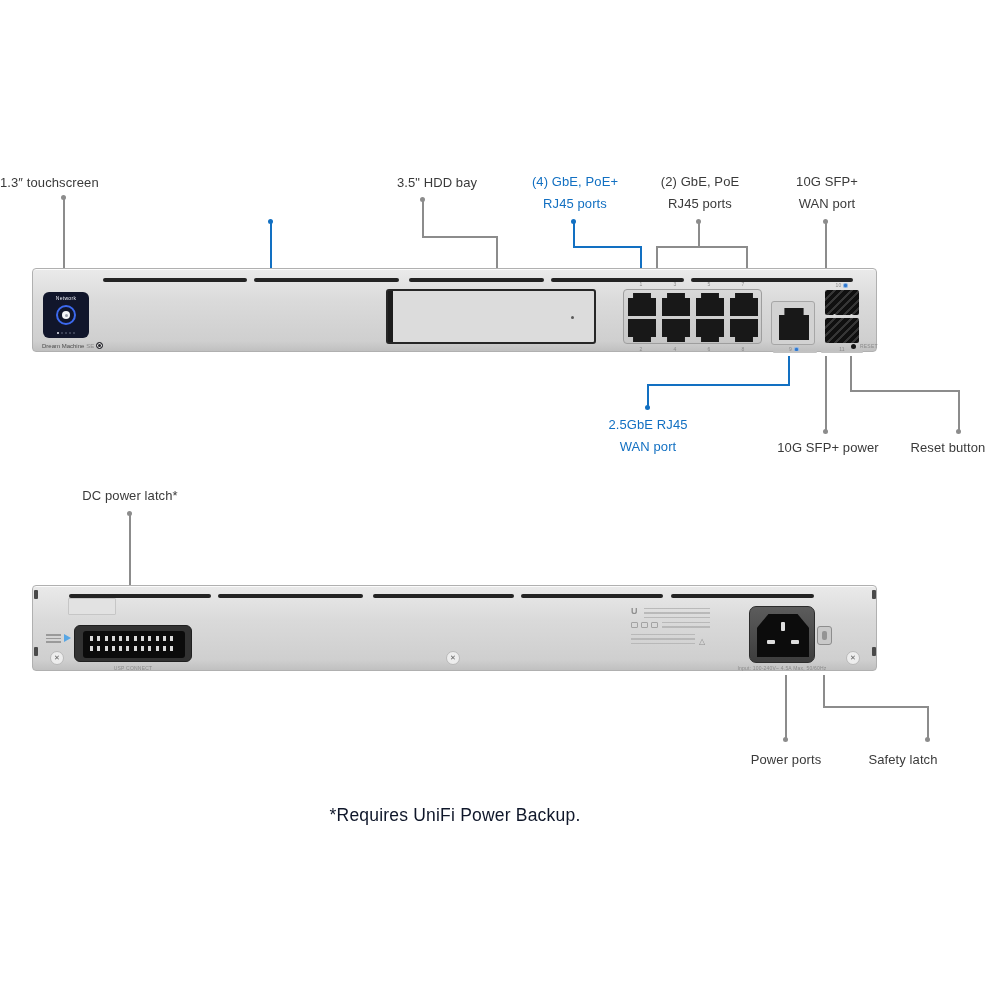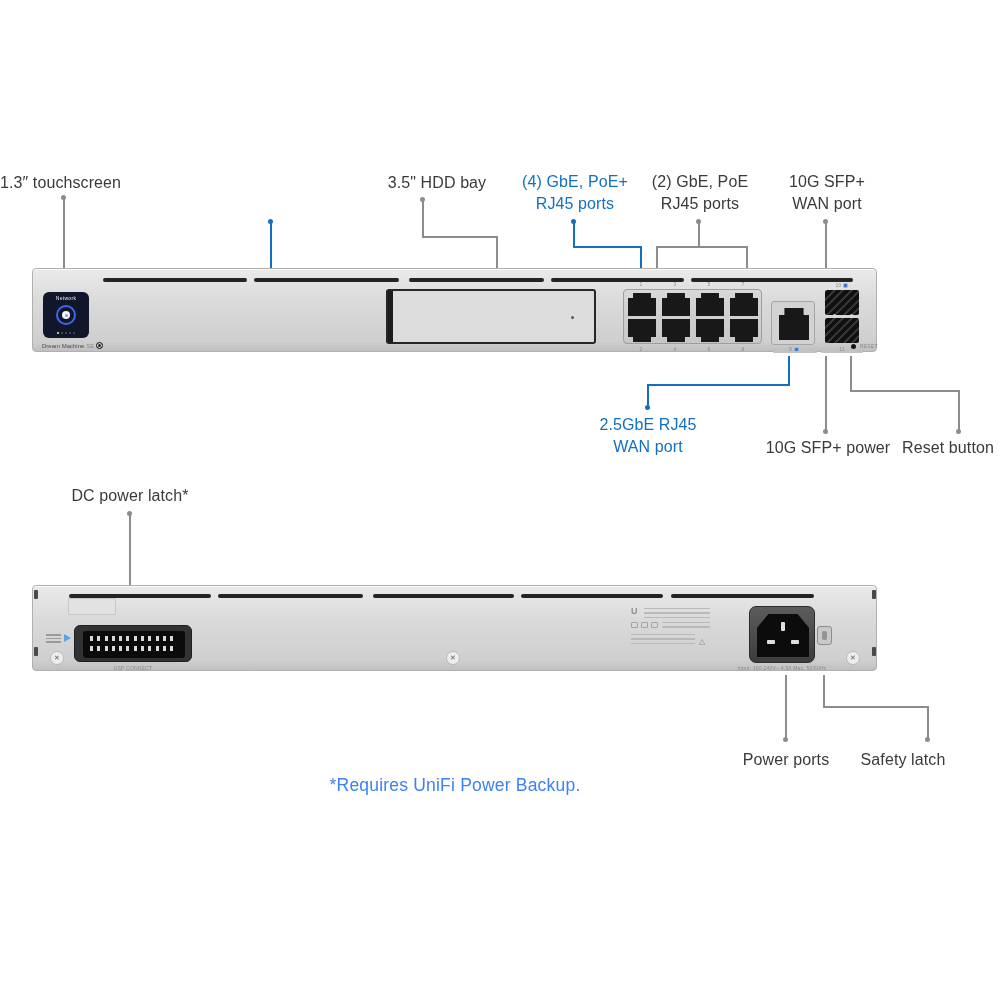--- a/index.html
+++ b/index.html
@@ -5,21 +5,21 @@
   :root{
     --blue:#1270c2;
     --line:#8c8c8c;
     --label:#3a3a3a;
   }
   *{margin:0;padding:0;box-sizing:border-box;}
   html,body{background:#fff;}
   .page{position:relative;width:1000px;height:1000px;background:#ffffff;overflow:hidden;
         font-family:"Liberation Sans","DejaVu Sans",sans-serif;}
   
-  .lbl{position:absolute;font-size:16px;line-height:22px;text-align:center;color:var(--label);letter-spacing:.1px;}
+  .lbl{position:absolute;font-size:13px;line-height:22px;text-align:center;color:var(--label);letter-spacing:.1px;}
   .lbl.blue{color:var(--blue);}
   .lbl.left{text-align:left;}
   .vline{position:absolute;width:2px;background:var(--line);}
   .hline{position:absolute;height:2px;background:var(--line);}
   .vline.blue,.hline.blue{background:var(--blue);}
   .cdot{position:absolute;width:5px;height:5px;border-radius:50%;background:var(--line);}
   .cdot.blue{background:var(--blue);}
   
   .chassis{position:absolute;background:linear-gradient(180deg,#eaeaea,#dadada 40%,#cfcfcf 88%,#c0c0c0);
            border:1px solid #b0b0b0;border-radius:4px;box-shadow:inset 0 1px 0 rgba(255,255,255,.8);}
@@ -68,21 +68,21 @@
   .certbox{position:absolute;width:7px;height:6px;border:1px solid #a3a3a3;border-radius:1px;}
   .inlet{position:absolute;left:716px;top:20px;width:66px;height:57px;background:linear-gradient(#5c5c5c,#3d3d3d);
          border:1px solid #2c2c2c;border-radius:7px;}
   .socket{position:absolute;left:7px;top:7px;width:52px;height:43px;background:#0c0c0c;
           clip-path:polygon(22% 0,78% 0,100% 32%,100% 100%,0 100%,0 32%);}
   .pinE{position:absolute;left:24px;top:8px;width:4px;height:9px;background:#dedede;border-radius:1px;}
   .pinL{position:absolute;left:10px;top:26px;width:8px;height:4px;background:#dedede;border-radius:1px;}
   .pinN{position:absolute;left:34px;top:26px;width:8px;height:4px;background:#dedede;border-radius:1px;}
   .latch{position:absolute;left:784px;top:40px;width:15px;height:19px;background:#c9c9c9;border:1px solid #8d8d8d;border-radius:3px;}
   .latch i{position:absolute;left:4px;top:4px;width:5px;height:9px;background:#949494;border-radius:2px;display:block;}
-  .footer{position:absolute;left:255px;top:775px;width:400px;text-align:center;font-size:17.5px;color:#3b82f6;letter-spacing:.2px;}
+  .footer{position:absolute;left:255px;top:805px;width:400px;text-align:center;font-size:17.5px;color:#0f172a;letter-spacing:.2px;}
 </style>
 </head>
 <body>
 
 <div class="page">
 
   <div class="lbl left" style="left:0;top:172px;width:150px">
     <div>1.3″ touchscreen</div>
   </div>
   <div class="lbl" style="left:362px;top:172px;width:150px">

